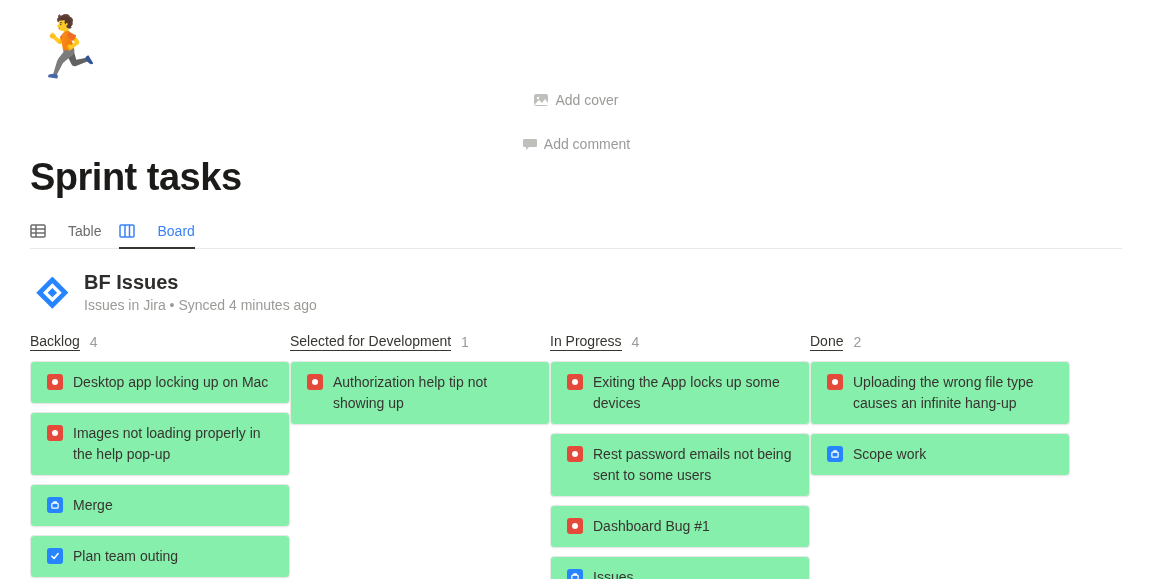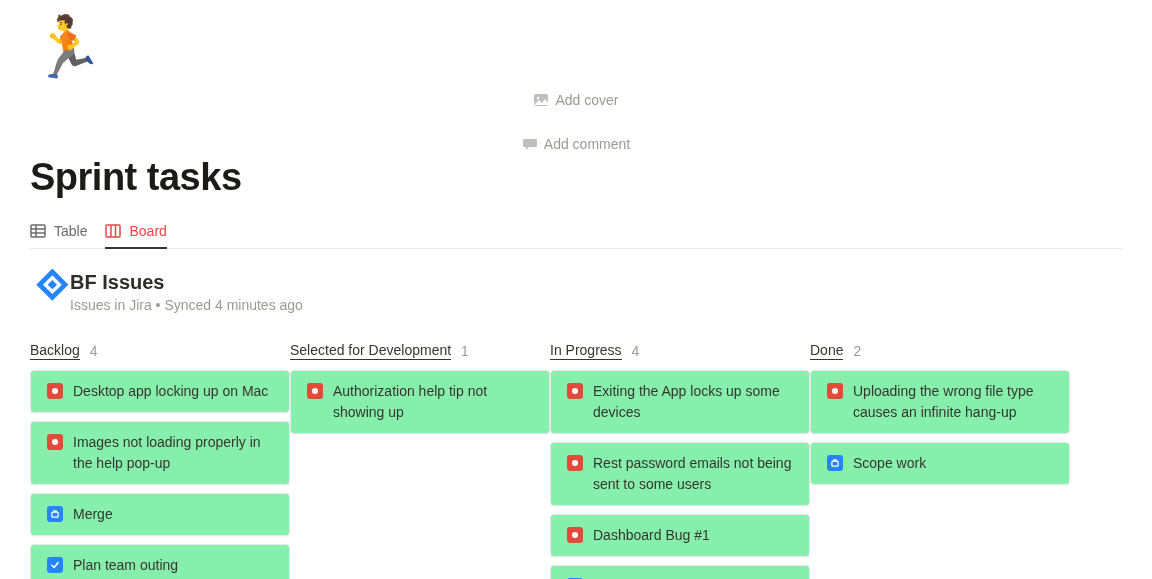--- a/index.html
+++ b/index.html
@@ -50,40 +50,40 @@
   
   .view-tabs {
     display: flex;
     gap: 18px;
     border-bottom: 1px solid #e9e9e7;
     margin-bottom: 20px;
   }
   .view-tab {
     display: inline-flex;
     align-items: center;
-    gap: 8px;
+    gap: 22px;
     padding: 6px 0 8px 0;
     color: #6b6b6b;
     cursor: pointer;
     border-bottom: 2px solid transparent;
     margin-bottom: -1px;
     font-size: 14px;
   }
   .view-tab.active {
-    color: #ef4444;
+    color: #3b82f6;
     border-bottom: 2px solid #37352f;
     font-weight: 500;
   }
   .view-tab svg { width: 16px; height: 16px; fill: currentColor; }
   
   .db-header {
     display: flex;
-    align-items: flex-start;
-    gap: 2px;
-    margin-bottom: 27px;
+    align-items: flex-end;
+    gap: 16px;
+    margin-bottom: 18px;
   }
   .jira-logo {
     width: 38px; height: 38px;
     display:flex; align-items:center; justify-content:center;
   }
   .db-titleblock { line-height: 1.35; }
   .db-title {
     font-size: 20px;
     font-weight: 700;
     color: #2e2d2b;

